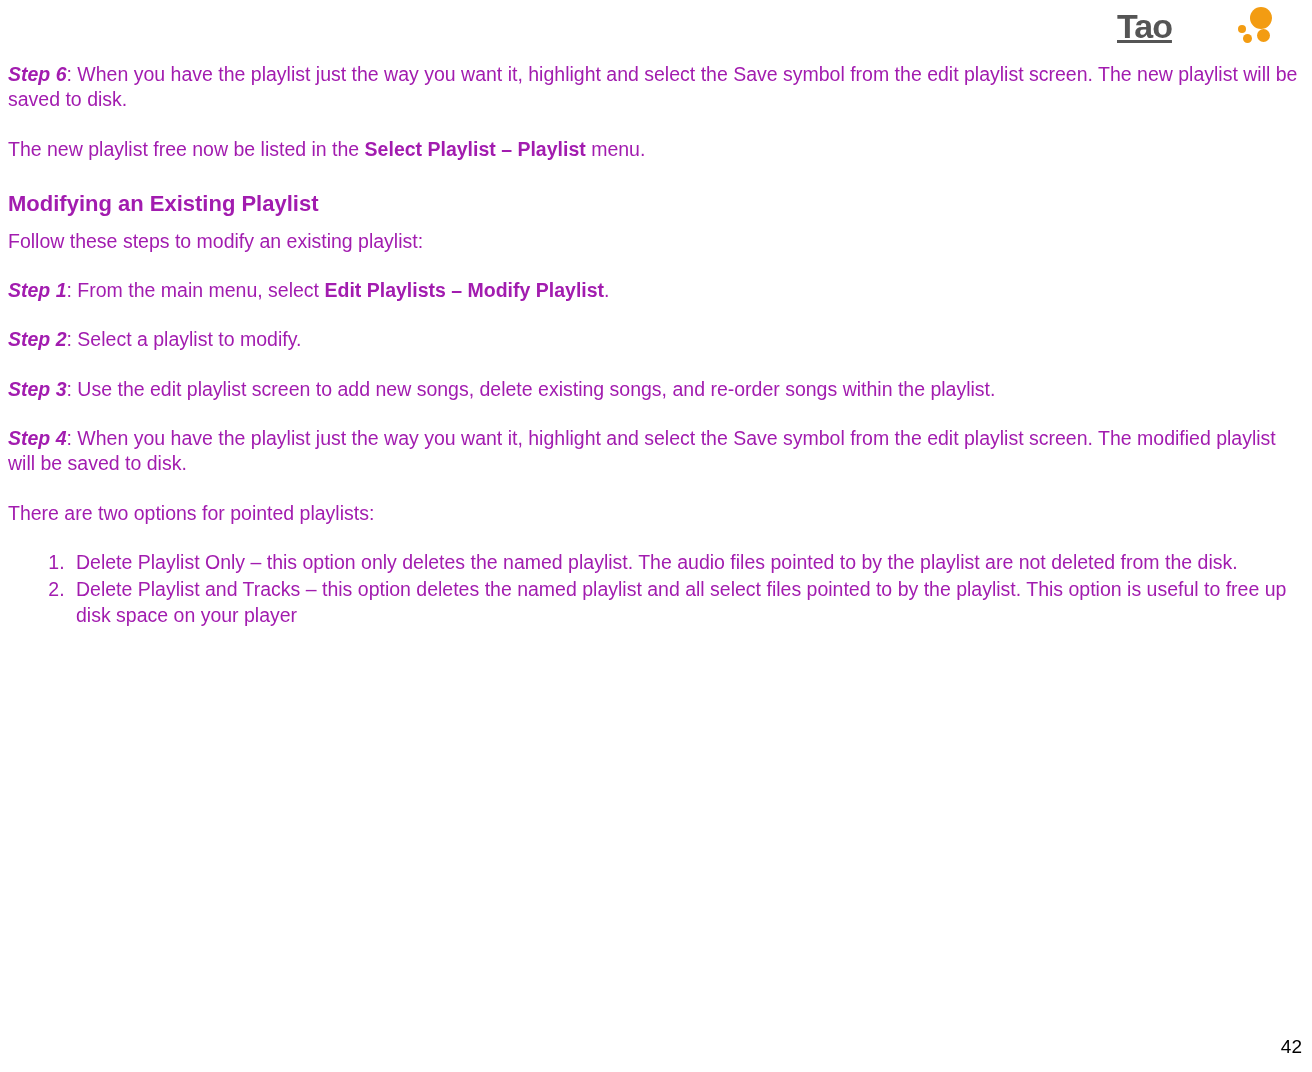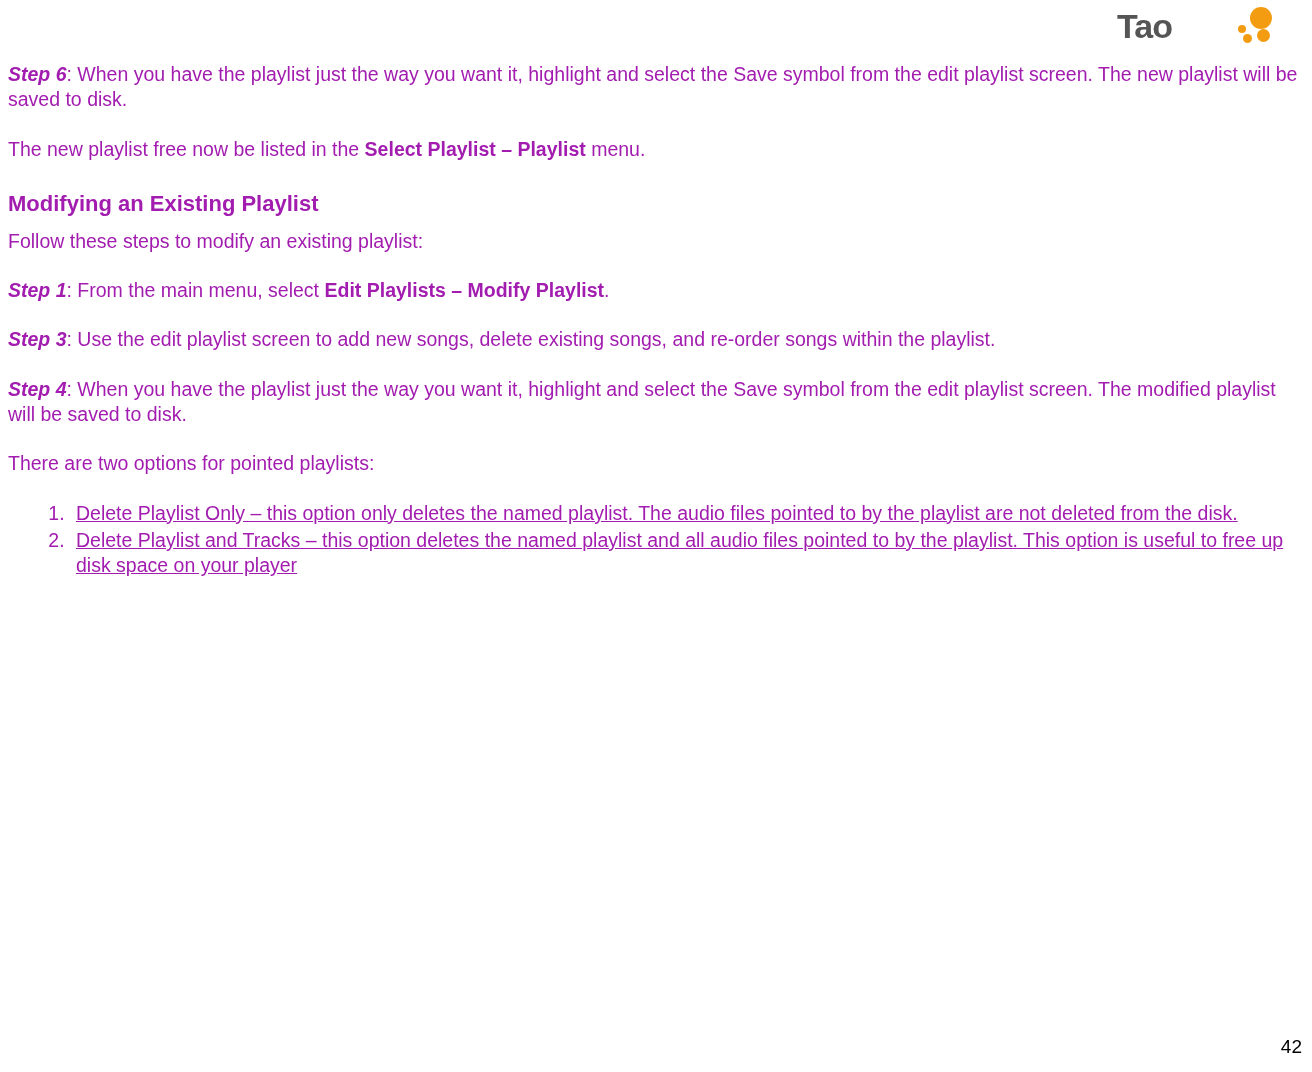--- a/index.html
+++ b/index.html
@@ -24,20 +24,21 @@
     }
     .logo-text {
       font-family: Arial, sans-serif;
       font-weight: bold;
       font-size: 34px;
       color: #555;
       letter-spacing: -1px;
       position: absolute;
       left: 0;
       top: 2px;
+      text-decoration: underline;
     }
     .logo-dots {
       position: absolute;
       right: 0;
       top: 0;
     }
     .dot {
       position: absolute;
       border-radius: 50%;
       background: #f39c12;
@@ -86,21 +87,20 @@
       font-family: Liberation Sans, sans-serif;
       font-size: 22px;
       font-weight: bold;
       margin-top: 28px;
       margin-bottom: 10px;
     }
     ol {
       margin-left: 44px;
       margin-top: 2px;
       padding-left: 18px;
-      text-decoration: underline;
     }
     ol li {
       font-size: 19.5px;
       line-height: 1.3;
       margin-bottom: 2px;
       padding-left: 6px;
     }
     .page-number {
       position: absolute;
       bottom: 14px;
@@ -132,32 +132,35 @@
   </p>
 
   <h2>Modifying an Existing Playlist</h2>
 
   <p class="para">Follow these steps to modify an existing playlist:</p>
 
   <p class="para">
     <span class="step-label">Step 1</span><span>: From the main menu, select </span><span class="bold">Edit Playlists – Modify Playlist</span><span>.</span>
   </p>
 
+  <p class="para">
+    <span class="step-label">Step 2</span><span>: Select a playlist to modify.</span>
+  </p>
 
   <p class="para">
     <span class="step-label">Step 3</span><span>: Use the edit playlist screen to add new songs, delete existing songs, and re-order songs within the playlist.</span>
   </p>
 
   <p class="para">
     <span class="step-label">Step 4</span><span>: When you have the playlist just the way you want it, highlight and select the Save symbol from the edit playlist screen.  The modified playlist will be saved to disk.</span>
   </p>
 
 
   <p class="para">There are two options for pointed playlists:</p>
 
   <ol>
     <li>Delete Playlist Only – this option only deletes the named playlist.  The audio files pointed to by the playlist are not deleted from the disk.</li>
-    <li>Delete Playlist and Tracks – this option deletes the named playlist and all audio files pointed to by the playlist.  This option is useful to free up disk space on your player</li>
+    <li>Delete Playlist and Tracks – this option deletes the named playlist and all select files pointed to by the playlist.  This option is useful to free up disk space on your player</li>
   </ol>
 
 </div>
 
 <div class="page-number">42</div>
 
 </body></html>

